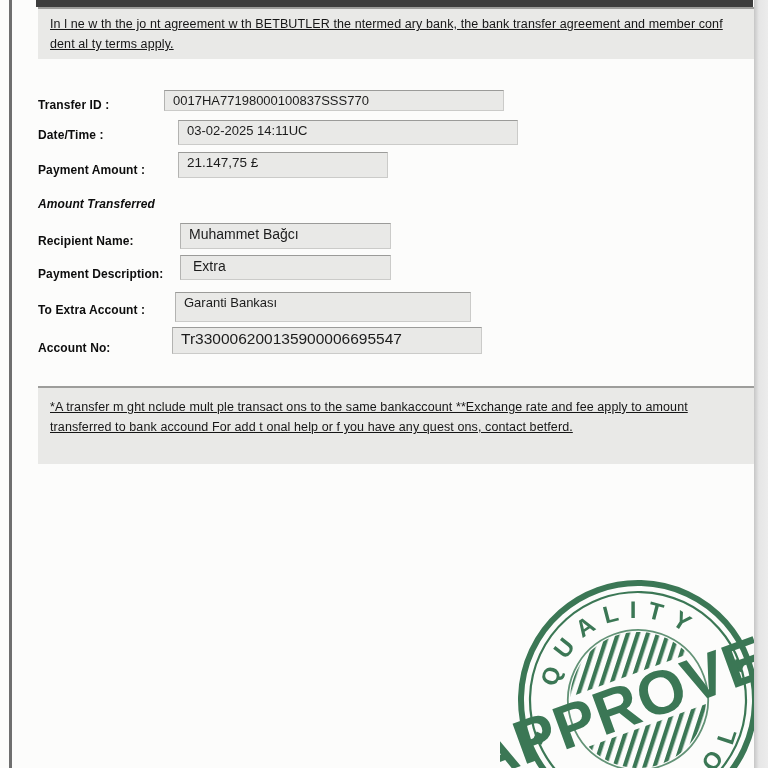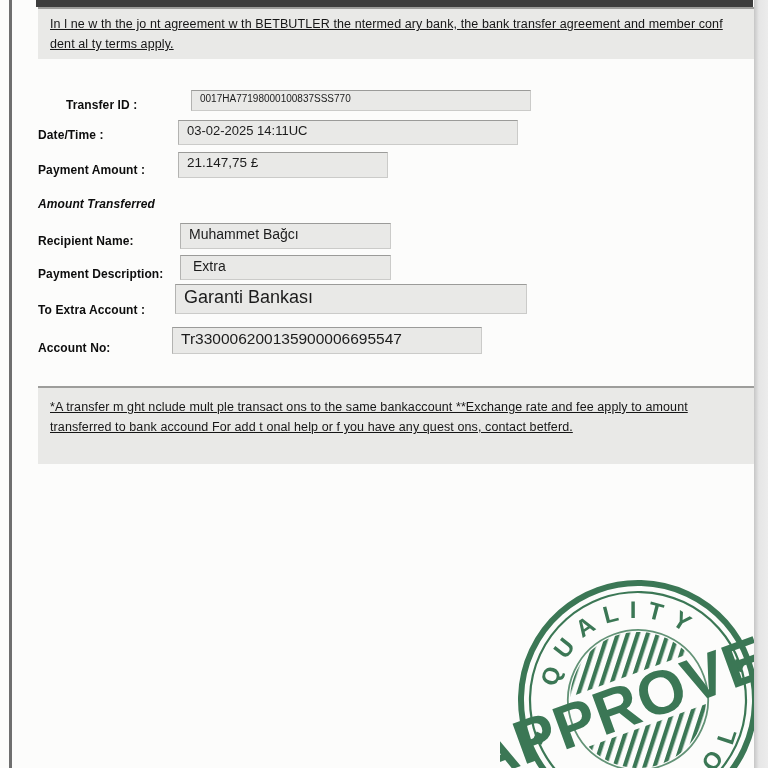--- a/index.html
+++ b/index.html
@@ -23,27 +23,27 @@
   }
   .notice.terms{top:7px;height:52px;}
   .notice.footer{top:386px;height:78px;padding-top:9px;}
   
   .flabel{position:absolute;left:38px;font-weight:bold;font-size:12px;color:#0d0d0d;letter-spacing:.1px;white-space:nowrap;}
   .fbox{
     position:absolute;box-sizing:border-box;background:#e9e9e7;
     border:1px solid #cbcbc9;border-top-color:#9b9b99;border-left-color:#b3b3b1;
     color:#1c1c1c;padding:2px 8px 0 8px;white-space:nowrap;overflow:hidden;
   }
-  .r1-label{top:98px;margin-left:28px;} .r1-box{left:191px;top:90px;width:340px;height:21px;font-size:10px;}
+  .r1-label{top:98px;} .r1-box{left:164px;top:90px;width:340px;height:21px;font-size:13px;}
   .r2-label{top:128px;} .r2-box{left:178px;top:120px;width:340px;height:25px;font-size:13px;}
   .r3-label{top:163px;} .r3-box{left:178px;top:152px;width:210px;height:26px;font-size:13.5px;}
   .r4-label{top:197px;font-style:italic;} .r4-box{left:178px;top:189px;width:214px;height:26px;font-size:15px;}
   .r5-label{top:234px;} .r5-box{left:180px;top:223px;width:211px;height:26px;font-size:14px;}
   .r6-label{top:267px;} .r6-box{left:180px;top:255px;width:211px;height:25px;font-size:14px;padding-left:12px;}
-  .r7-label{top:303px;} .r7-box{left:175px;top:284px;width:352px;height:30px;font-size:18px;}
+  .r7-label{top:303px;} .r7-box{left:175px;top:292px;width:296px;height:30px;font-size:13px;}
   .r8-label{top:341px;} .r8-box{left:172px;top:327px;width:310px;height:27px;font-size:15.5px;}
   
   :root{--stamp-color:#2d6e49;}
   .stamp{position:absolute;left:500px;top:562px;width:280px;height:210px;z-index:3;opacity:.93;}
   .st-stroke{fill:none;stroke:var(--stamp-color);}
   .st-fill{fill:var(--stamp-color);}
   .st-arc-word{fill:var(--stamp-color);font-family:"Liberation Sans",sans-serif;font-weight:bold;font-size:24px;}
   .st-center-word{fill:var(--stamp-color);font-family:"Liberation Sans",sans-serif;font-weight:bold;font-size:62px;letter-spacing:1px;}
 </style>
 </head>

